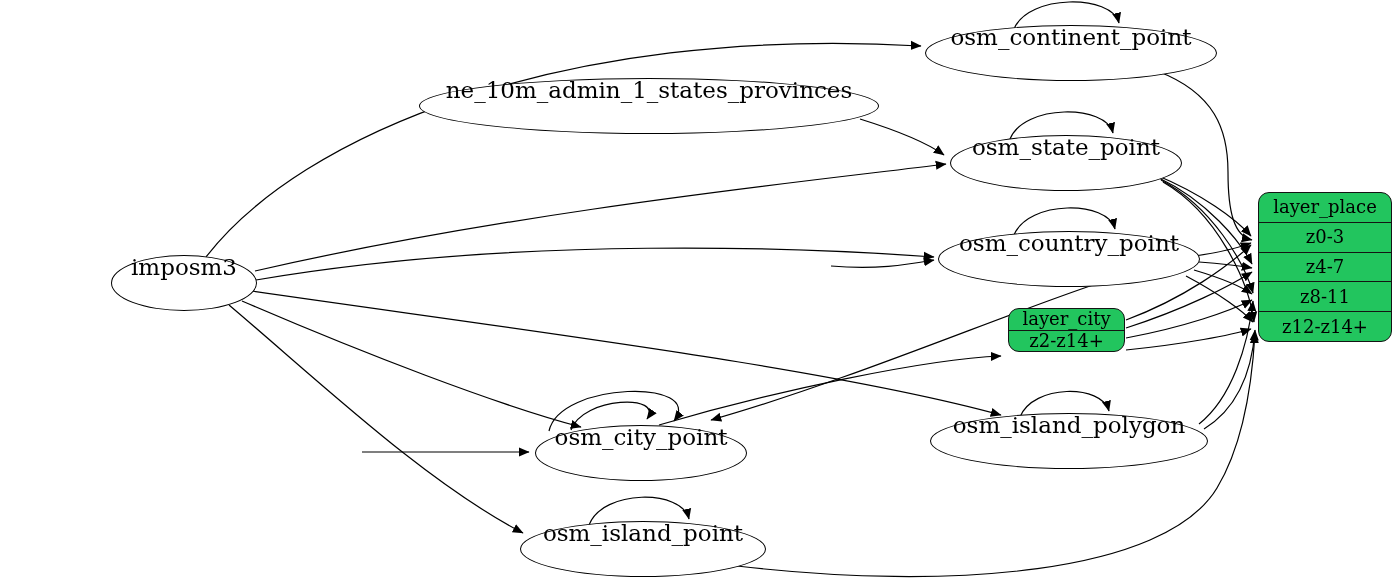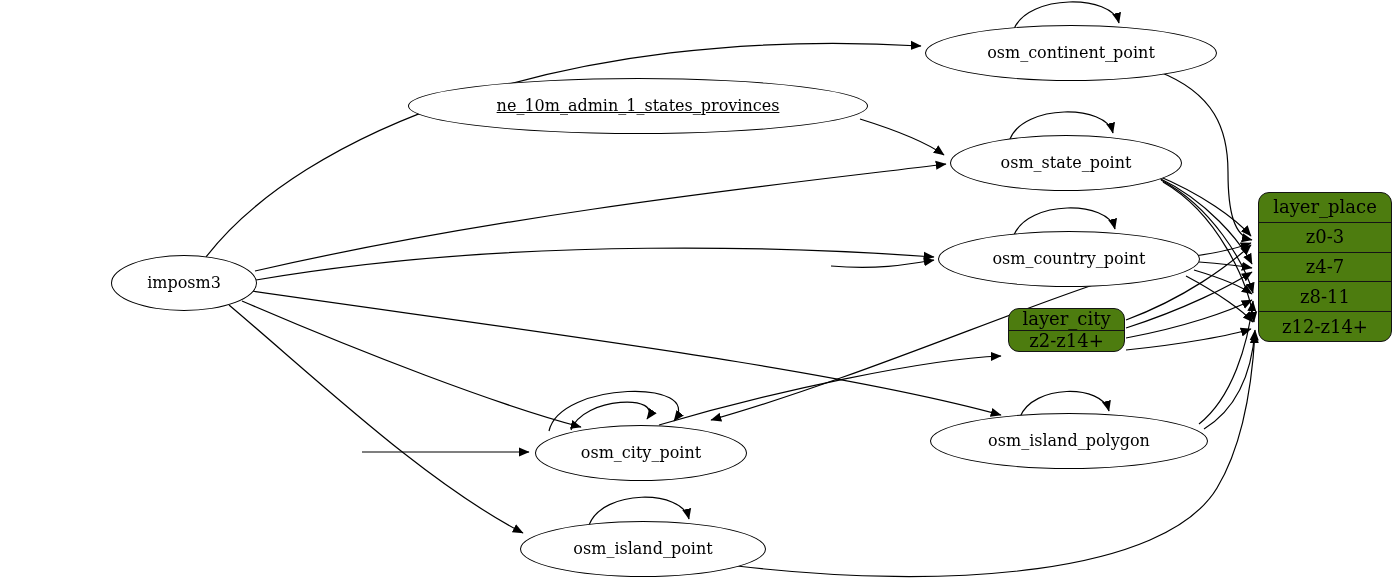--- a/index.html
+++ b/index.html
@@ -10,27 +10,27 @@
     font-family:"DejaVu Serif","Liberation Serif",serif;
     color:#000;
     overflow:hidden;
   }
   #edges-layer{position:absolute;left:0;top:0;width:1395px;height:580px;}
   .ellipse-node{
     position:absolute;
     background:#ffffff;
     border:1.3px solid #000;
     border-radius:50%;
-    display:flex;align-items:center;justify-content:center;
-    font-size:16px;line-height:1;
+    display:flex;align-items:flex-start;justify-content:center;
+    font-size:23px;line-height:1;
     white-space:nowrap;
   }
   .record-node{
     position:absolute;
-    background:#4d7c0f;
+    background:#22c55e;
     border:1.6px solid #141414;
     border-radius:11px;
     display:flex;flex-direction:column;
     font-size:18px;line-height:1;
     overflow:hidden;
     box-sizing:border-box;
   }
   .record-header,.record-row{
     display:flex;align-items:center;justify-content:center;
     flex:1 1 auto;
@@ -89,21 +89,21 @@
       <path marker-end="url(#arrow)" d="M 1199 424 C 1232 398, 1248 345, 1253 301"></path>
       <path marker-end="url(#arrow)" d="M 1204 429 C 1238 408, 1252 370, 1255 330"></path>
       <path marker-end="url(#arrow)" d="M 737 566 C 950 591, 1165 574, 1217 488 C 1243 445, 1252 385, 1255 333"></path>
     </g>
   </svg>
 
   <div class="ellipse-node" style="left:111px;top:255px;width:144px;height:54px;">
     <span>imposm3</span>
   </div>
 
-  <div class="ellipse-node" style="left:408px;top:78px;width:458px;height:54px;text-decoration:underline;">
+  <div class="ellipse-node" style="left:419px;top:78px;width:458px;height:54px;">
     <span>ne_10m_admin_1_states_provinces</span>
   </div>
 
 
 
   <div class="ellipse-node" style="left:925px;top:25px;width:290px;height:54px;">
     <span>osm_continent_point</span>
   </div>
 
   <div class="ellipse-node" style="left:950px;top:135px;width:230px;height:54px;">

